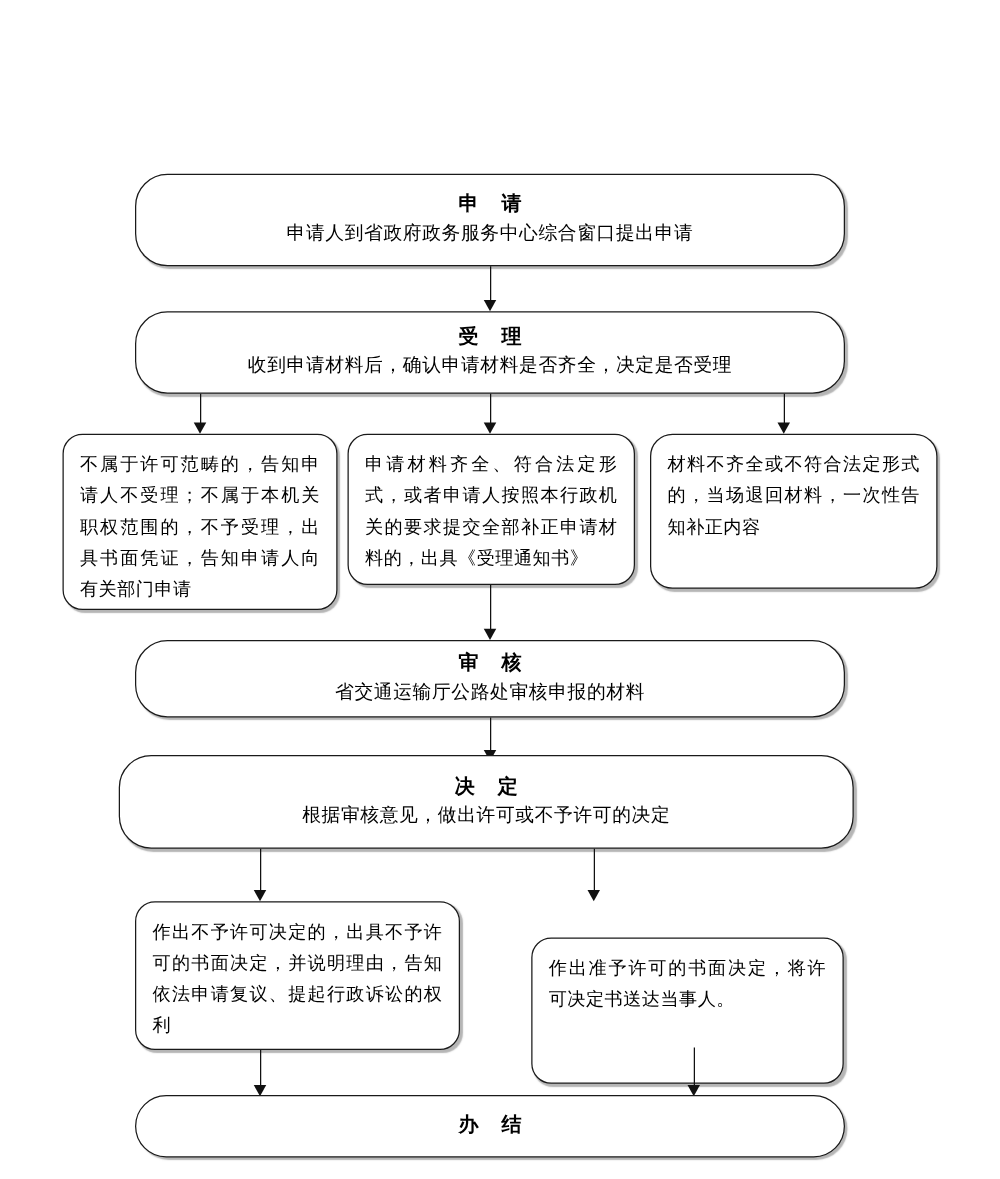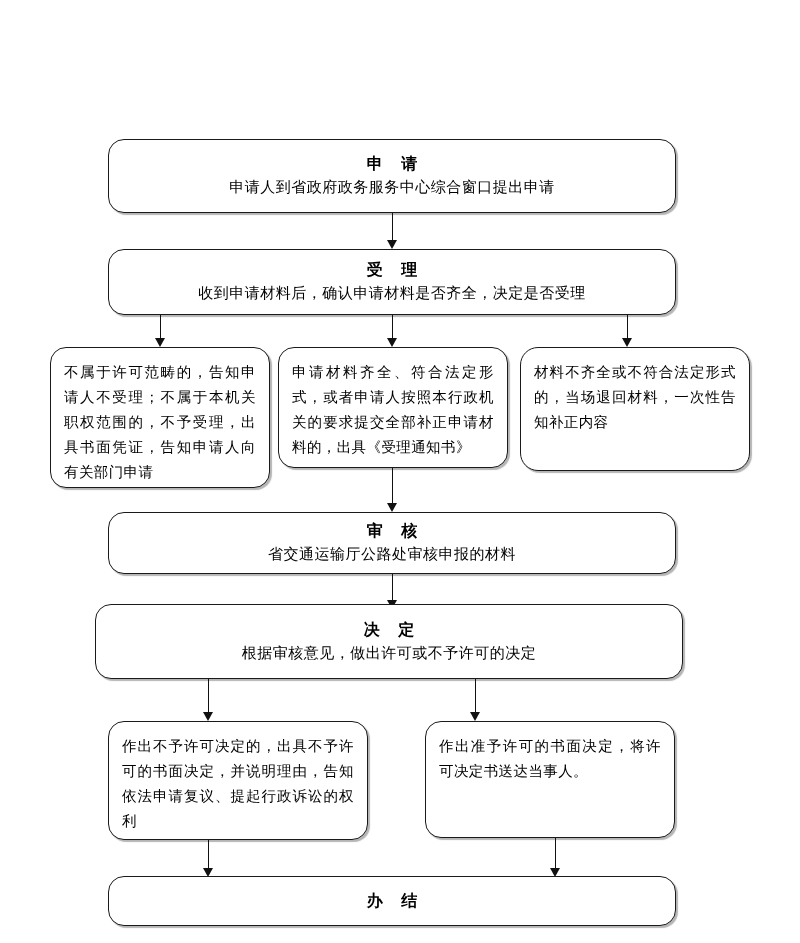--- a/index.html
+++ b/index.html
@@ -33,21 +33,21 @@
     letter-spacing: 1px;
     color: #000;
     white-space: nowrap;
   }
 
   
   .node {
     position: absolute;
     box-sizing: border-box;
     border: 1.3px solid #1a1a1a;
-    border-radius: 16px;
+    border-radius: 26px;
     background: #ffffff;
     box-shadow: 2px 2px 1px rgba(120,120,120,0.55);
     display: flex;
     flex-direction: column;
     justify-content: center;
     align-items: center;
     padding: 4px 10px;
   }
   .node .heading {
     font-family: "Liberation Sans", "DejaVu Sans", sans-serif;
@@ -161,21 +161,21 @@
   <div class="conn" style="left:208px; top:679px; height:35px;"></div>
   <div class="arrowhead" style="left:203px; top:712px;"></div>
 
   <div class="conn" style="left:475px; top:679px; height:35px;"></div>
   <div class="arrowhead" style="left:470px; top:712px;"></div>
 
   <div class="node branch" id="node-result-left" style="left:108px; top:721px; width:260px; height:119px;">
     <div class="para">作出不予许可决定的，出具不予许可的书面决定，并说明理由，告知依法申请复议、提起行政诉讼的权利</div>
   </div>
 
-  <div class="node branch" id="node-result-right" style="left:425px; top:721px; width:250px; height:117px;">
+  <div class="node branch" id="node-result-right" style="left:425px; top:750px; width:250px; height:117px;">
     <div class="para">作出准予许可的书面决定，将许可决定书送达当事人。</div>
   </div>
 
   <div class="conn" style="left:208px; top:840px; height:30px;"></div>
   <div class="arrowhead" style="left:203px; top:868px;"></div>
 
   <div class="conn" style="left:555px; top:838px; height:32px;"></div>
   <div class="arrowhead" style="left:550px; top:868px;"></div>
 
   <div class="node" id="node-finish" style="left:108px; top:876px; width:568px; height:50px;text-align:center;">

